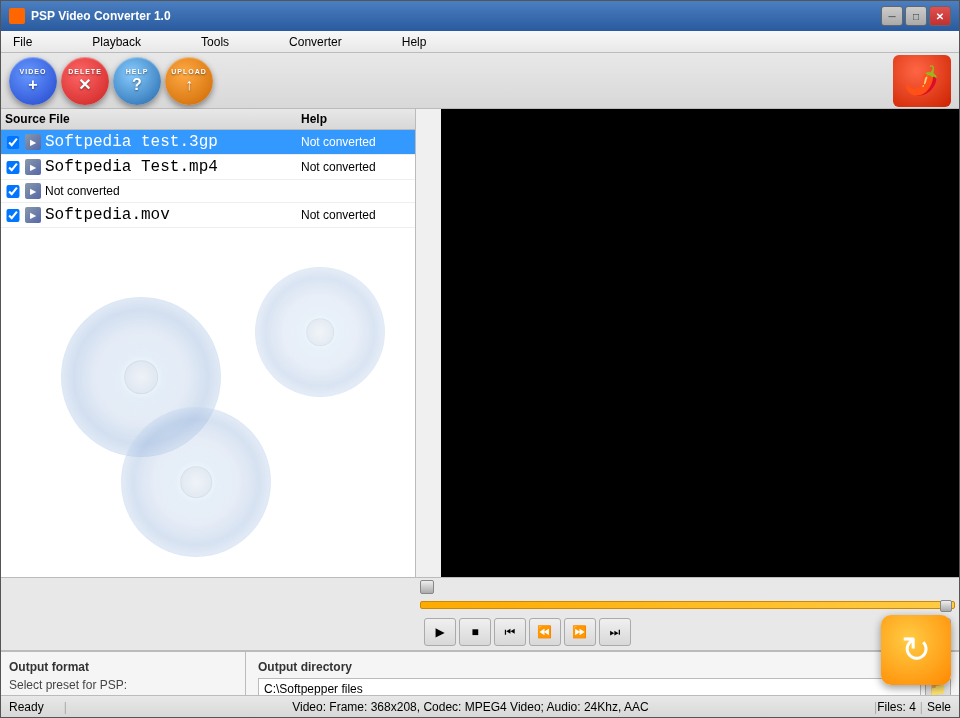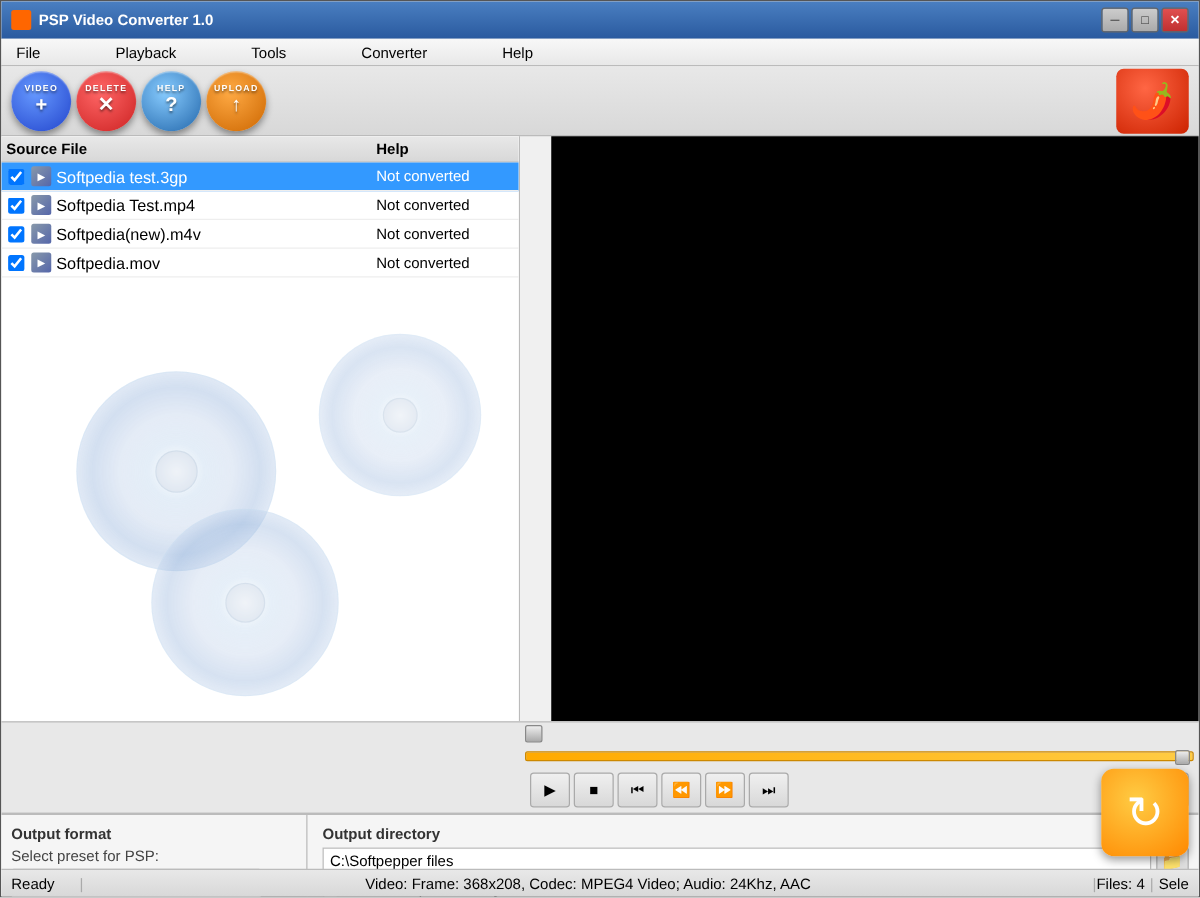--- a/index.html
+++ b/index.html
@@ -172,21 +172,21 @@
       width: 16px; margin-right: 4px;
     }
     .file-row-icon {
       width: 16px; height: 16px;
       margin-right: 4px;
       background: linear-gradient(135deg, #8899aa, #5566aa);
       border-radius: 2px;
       display: flex; align-items: center; justify-content: center;
       font-size: 8px; color: white;
     }
-    .file-row-name { flex: 1; font-size: 13px; }
+    .file-row-name { flex: 1; font-size: 16px; font-family: Liberation Mono, monospace; }
     .file-row-state { width: 110px; font-size: 12px; }
 
     
     #cd-area {
       position: absolute;
       bottom: 0; left: 0; right: 0;
       height: 340px;
       pointer-events: none;
     }
     .cd {
@@ -476,21 +476,20 @@
         </div>
         <div class="file-row">
           <input type="checkbox" class="file-row-check" checked="" style="">
           <div class="file-row-icon">▶</div>
           <span class="file-row-name">Softpedia Test.mp4</span>
           <span class="file-row-state">Not converted</span>
         </div>
         <div class="file-row">
           <input type="checkbox" class="file-row-check" checked="" style="">
           <div class="file-row-icon">▶</div>
-          <span class="file-row-name">Softpedia(new).m4v</span>
           <span class="file-row-state">Not converted</span>
         </div>
         <div class="file-row">
           <input type="checkbox" class="file-row-check" checked="" style="">
           <div class="file-row-icon">▶</div>
           <span class="file-row-name">Softpedia.mov</span>
           <span class="file-row-state">Not converted</span>
         </div>
 
         <div id="cd-area">

